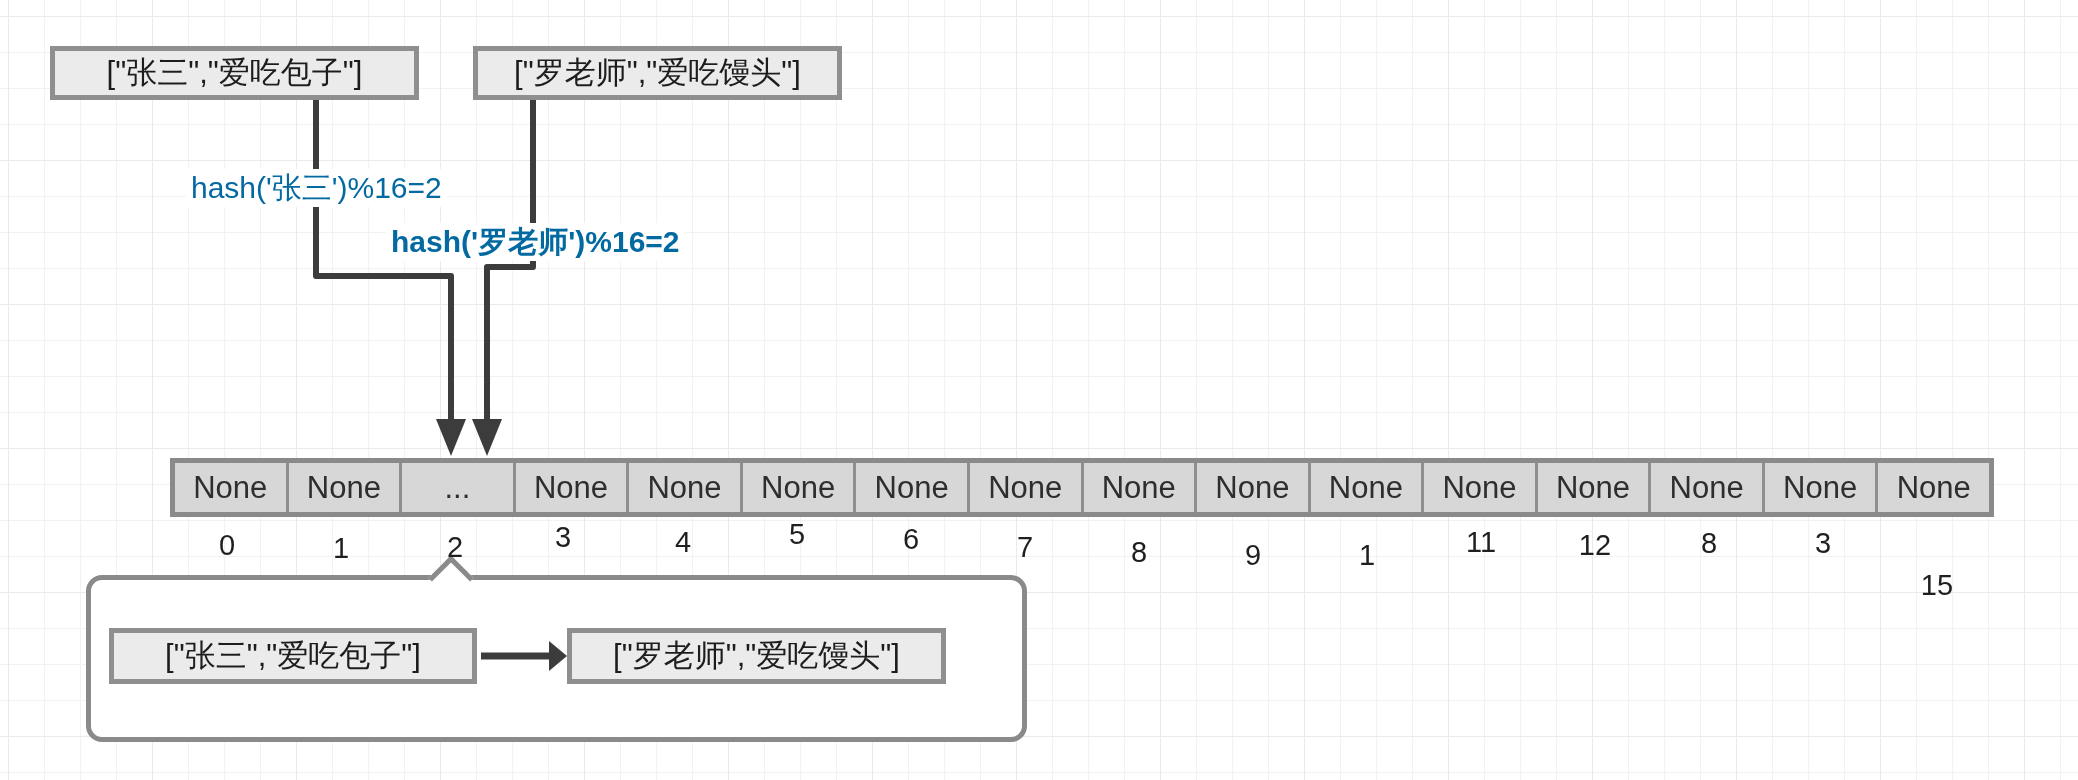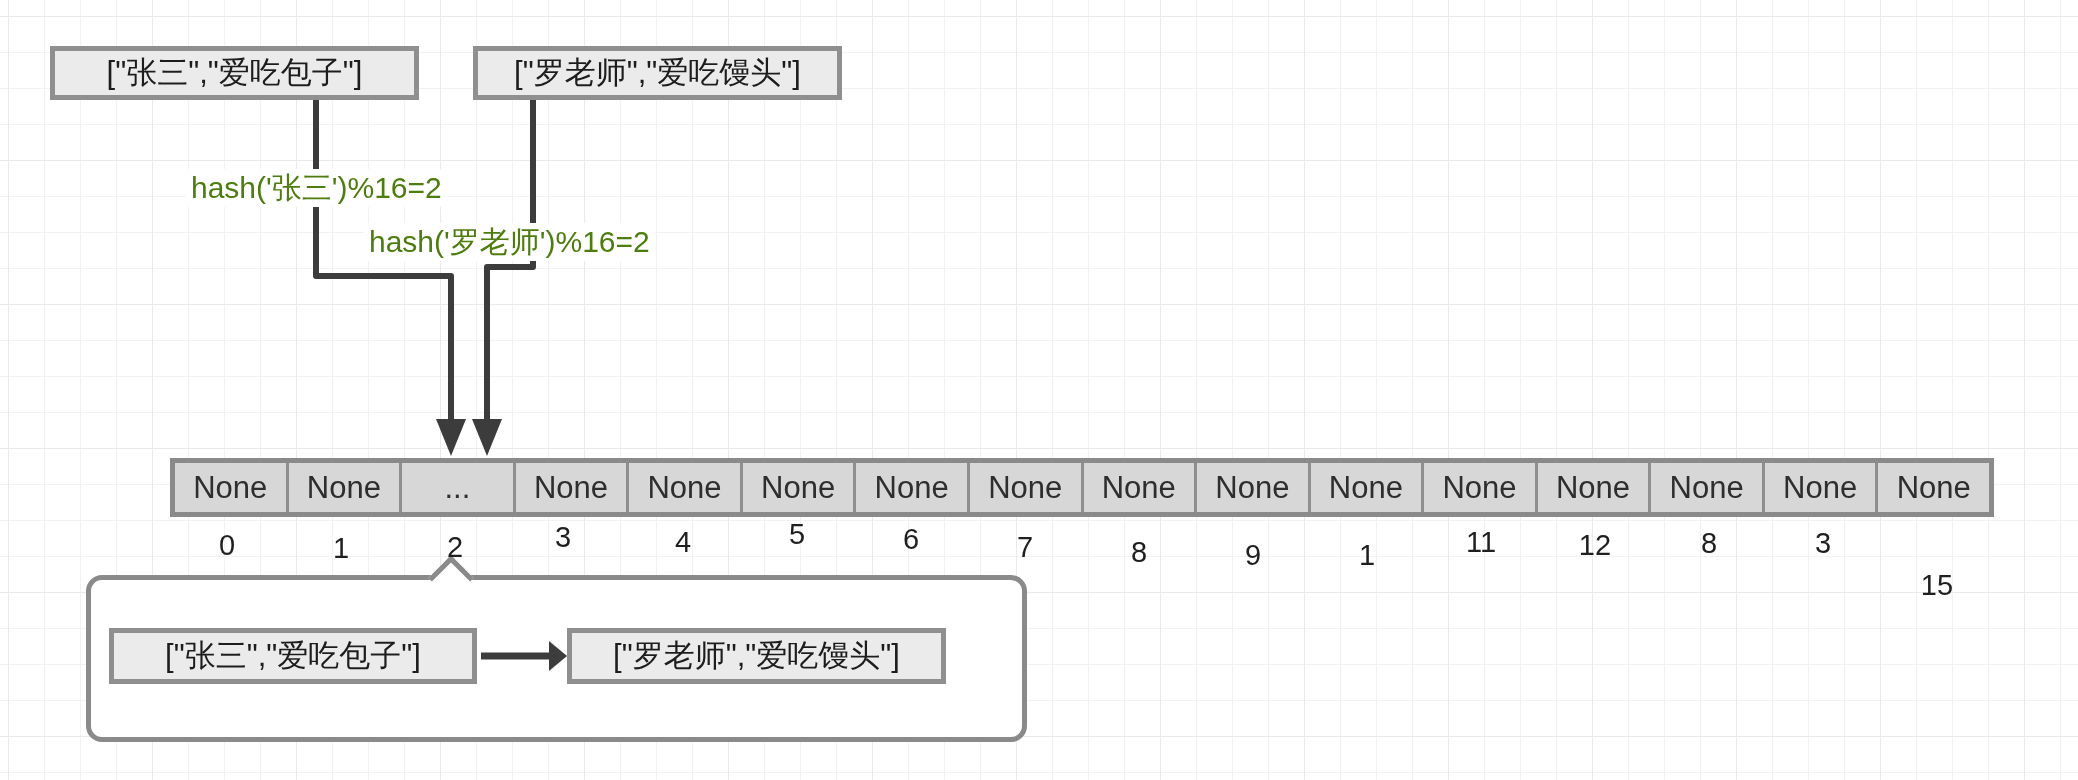--- a/index.html
+++ b/index.html
@@ -25,21 +25,21 @@
     box-sizing:border-box;
     background:#ebebeb;
     border:5px solid #8f8f8f;
     color:#1d1d1d;
     font-size:31px;
     display:flex;align-items:center;justify-content:center;
     white-space:nowrap;
   }
   .hash-label{
     position:absolute;
-    color:#4d7c0f;
+    color:#0369a1;
     font-size:30px;
     background:#ffffff;
     padding:1px 5px;
     white-space:nowrap;
     line-height:1.2;
   }
   svg.connectors{position:absolute;left:0;top:0;z-index:3;pointer-events:none;}
   .hash-label{z-index:4;}
   .node{z-index:5;}
 
@@ -136,21 +136,21 @@
       <polygon points="549,641 549,671 567,656" fill="#3c3c3c"></polygon>
     </g>
   </svg>
 
   <div class="node" style="left:50px;top:46px;width:369px;height:54px;">["张三","爱吃包子"]</div>
 
   <div class="node" style="left:473px;top:46px;width:369px;height:54px;">["罗老师","爱吃馒头"]</div>
 
   <div class="hash-label" style="left:186px;top:169px;">hash('张三')%16=2</div>
 
-  <div class="hash-label" style="left:364px;top:223px;">hash('罗老师')%16=2</div>
+  <div class="hash-label" style="left:386px;top:223px;font-weight:bold;">hash('罗老师')%16=2</div>
 
   <div class="array-row">
     <div class="cell">None</div>
     <div class="cell">None</div>
     <div class="cell">...</div>
     <div class="cell">None</div>
     <div class="cell">None</div>
     <div class="cell">None</div>
     <div class="cell">None</div>
     <div class="cell">None</div>

